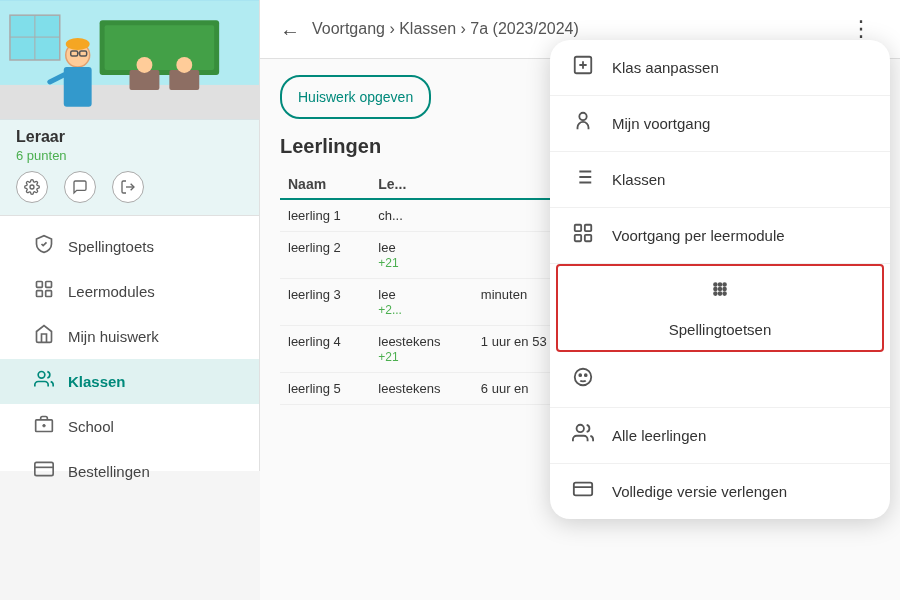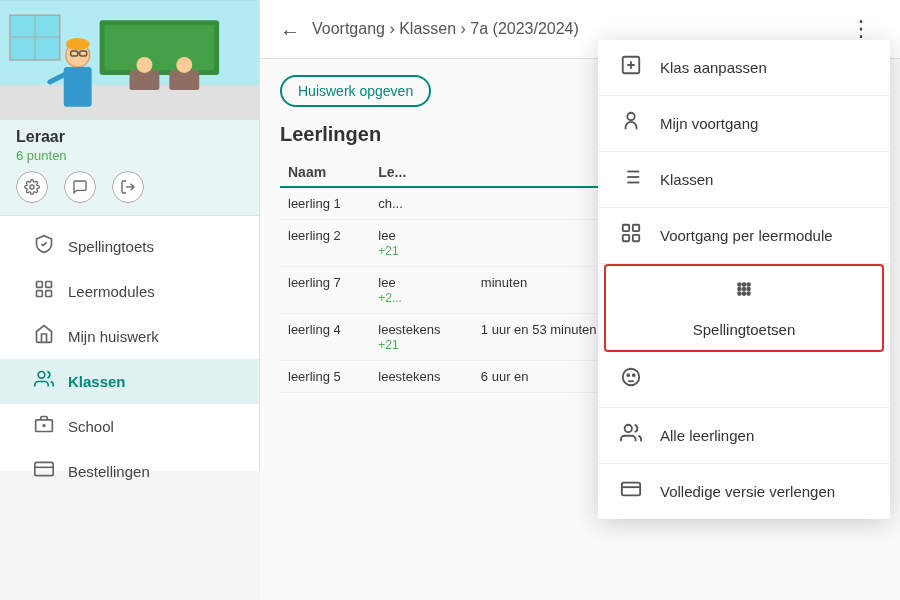--- a/index.html
+++ b/index.html
@@ -162,21 +162,21 @@
       align-items: center;
       gap: 12px;
       margin-bottom: 16px;
     }
 
     .hw-btn {
       border: 2px solid #00897b;
       color: #00897b;
       background: transparent;
       border-radius: 20px;
-      padding: 6px 16px;
+      padding: 12px 16px;
       font-size: 14px;
       cursor: pointer;
       font-weight: 500;
     }
 
     .section-title {
       font-size: 20px;
       font-weight: 600;
       color: #333;
       margin-bottom: 12px;
@@ -225,23 +225,23 @@
       position: absolute;
       top: 0; left: 0; right: 0; bottom: 0;
       z-index: 10;
       background: transparent;
     }
 
     .dropdown-menu {
       position: absolute;
       top: 40px;
       right: 10px;
-      width: 292px;
+      width: 340px;
       background: #fff;
-      border-radius: 0;
+      border-radius: 20px;
       box-shadow: 0 4px 24px rgba(0,0,0,0.18);
       z-index: 20;
       overflow: hidden;
     }
 
     .menu-item {
       display: flex;
       align-items: center;
       gap: 16px;
       padding: 14px 20px;
@@ -439,21 +439,21 @@
         </tr>
         <tr>
           <td><span class="student-name">leerling 2</span></td>
           <td>lee<br><span class="badge-green">+21</span></td>
           <td></td>
             <td></td>
             <td></td>
             <td></td>
         </tr>
         <tr>
-          <td><span class="student-name">leerling 7</span></td>
+          <td><span class="student-name">leerling 3</span></td>
           <td>lee<br><span class="badge-green">+2...</span></td>
           <td>minuten</td>
           <td></td>
             <td></td>
             <td></td>
         </tr>
         <tr>
           <td><span class="student-name">leerling 4</span></td>
           <td>leestekens<br><span class="badge-green">+21</span></td>
           <td>1 uur en 53 minuten</td>

